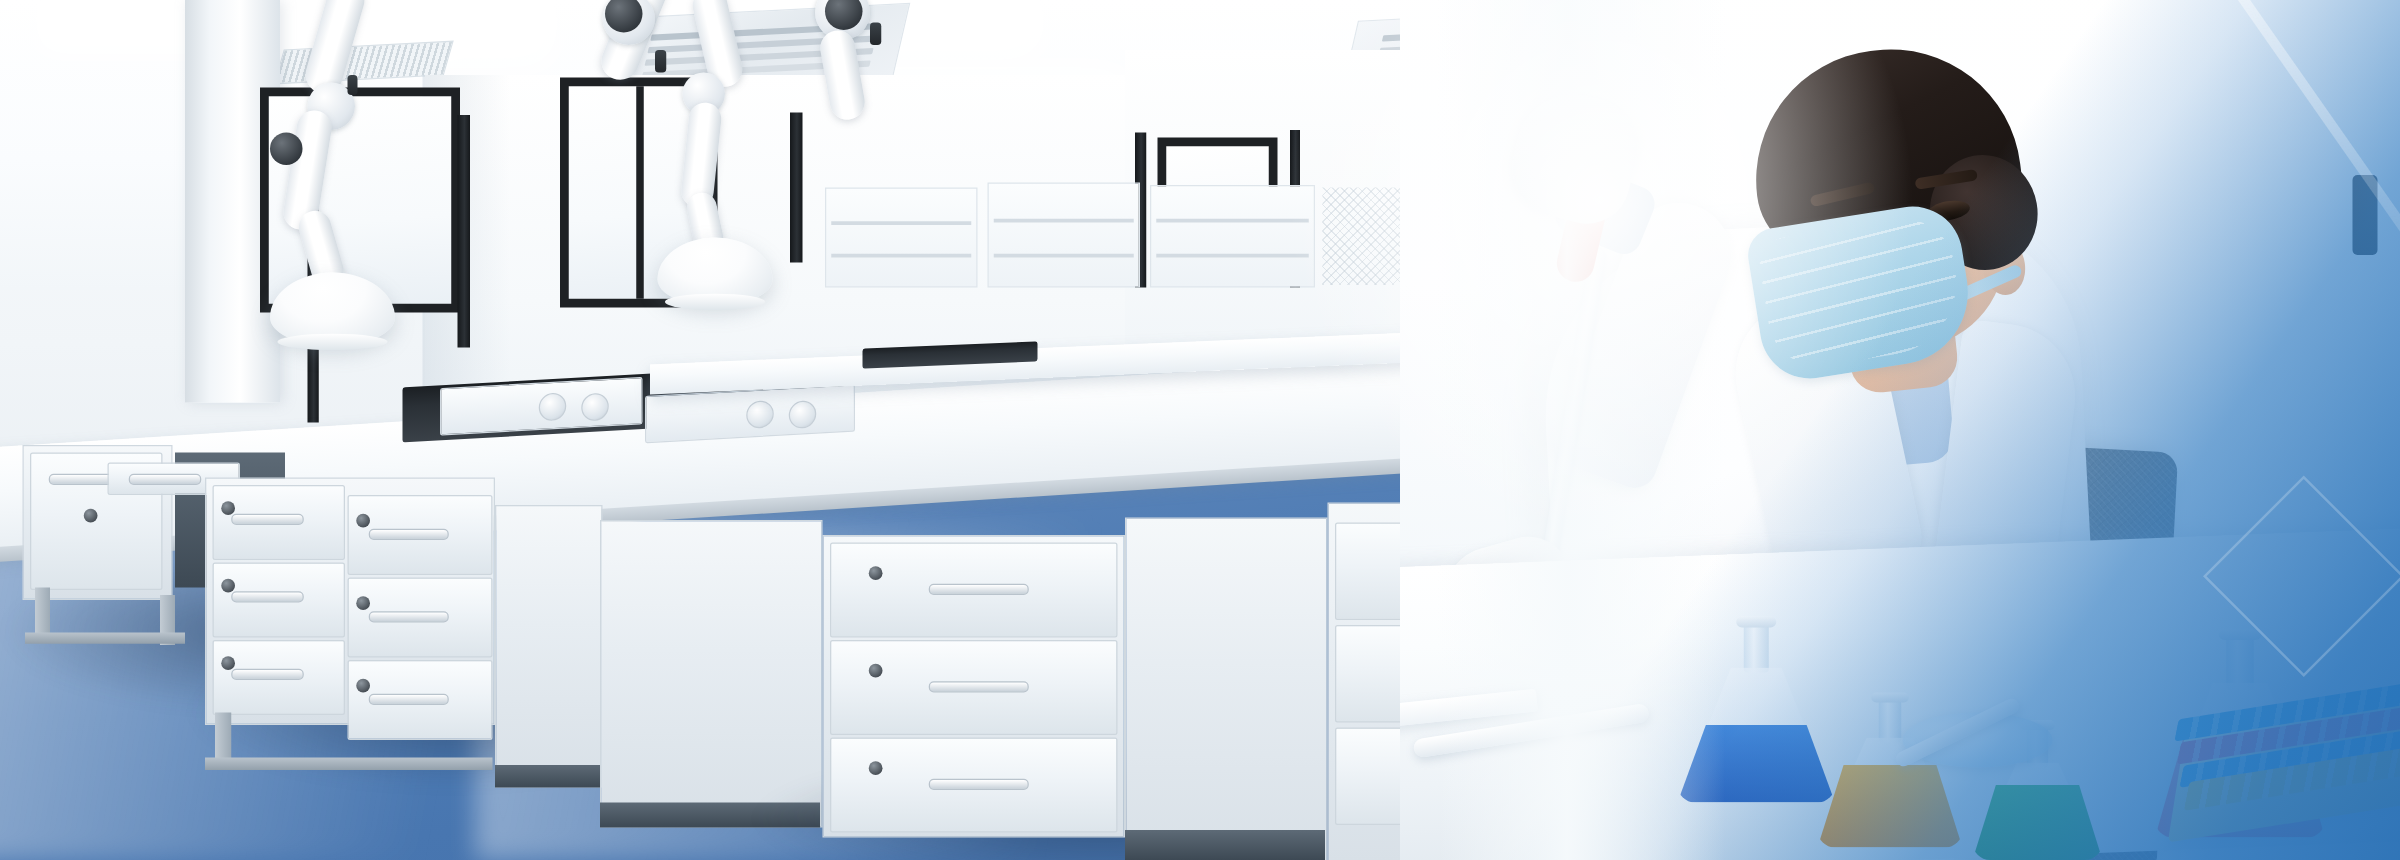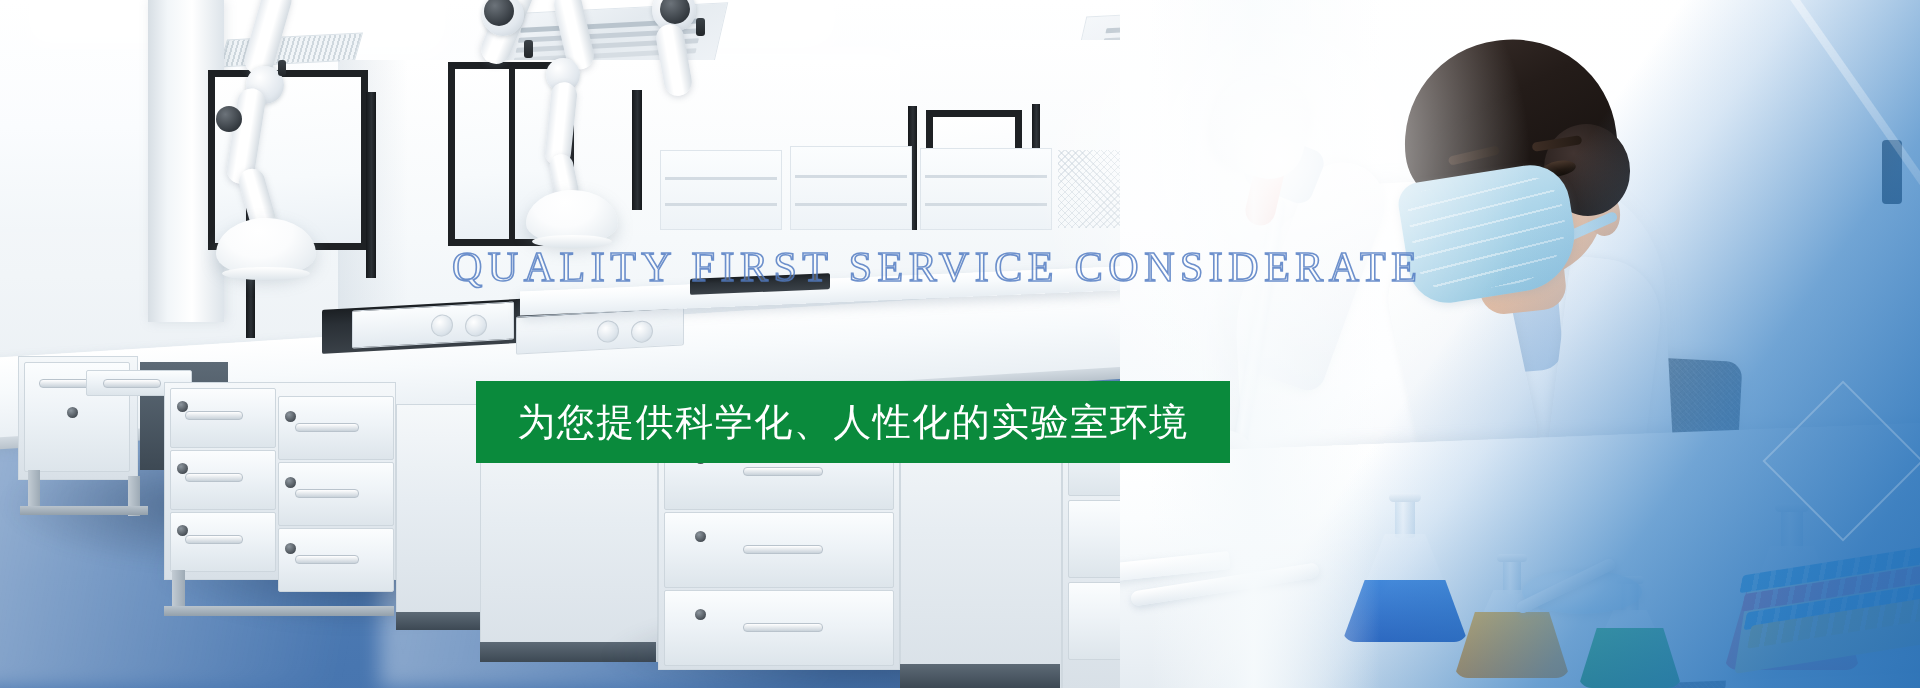--- a/index.html
+++ b/index.html
@@ -745,20 +745,16 @@
     <div class="striprow s-yellow" style="right:-34px;bottom:56px;width:206px;height:22px;"></div>
 
     <div class="r-blue"></div>
     <div class="r-blue-edge" style="right:-160px;top:-40px;width:620px;height:8px;"></div>
     <div class="r-chev" style="right:20px;bottom:170px;width:110px;height:110px;"></div>
   </div>
 
   <div class="seam"></div>
   <div class="glow"></div>
 
-  <div class="txt-en">QUALITY  FIRST  SERVICE  CONSIDERATE</div>
-
-
-  <div class="green-bar">
-    <span>为您提供科学化、人性化的实验室环境</span>
-  </div>
+
+
 
 </div>
 
 </body></html>

